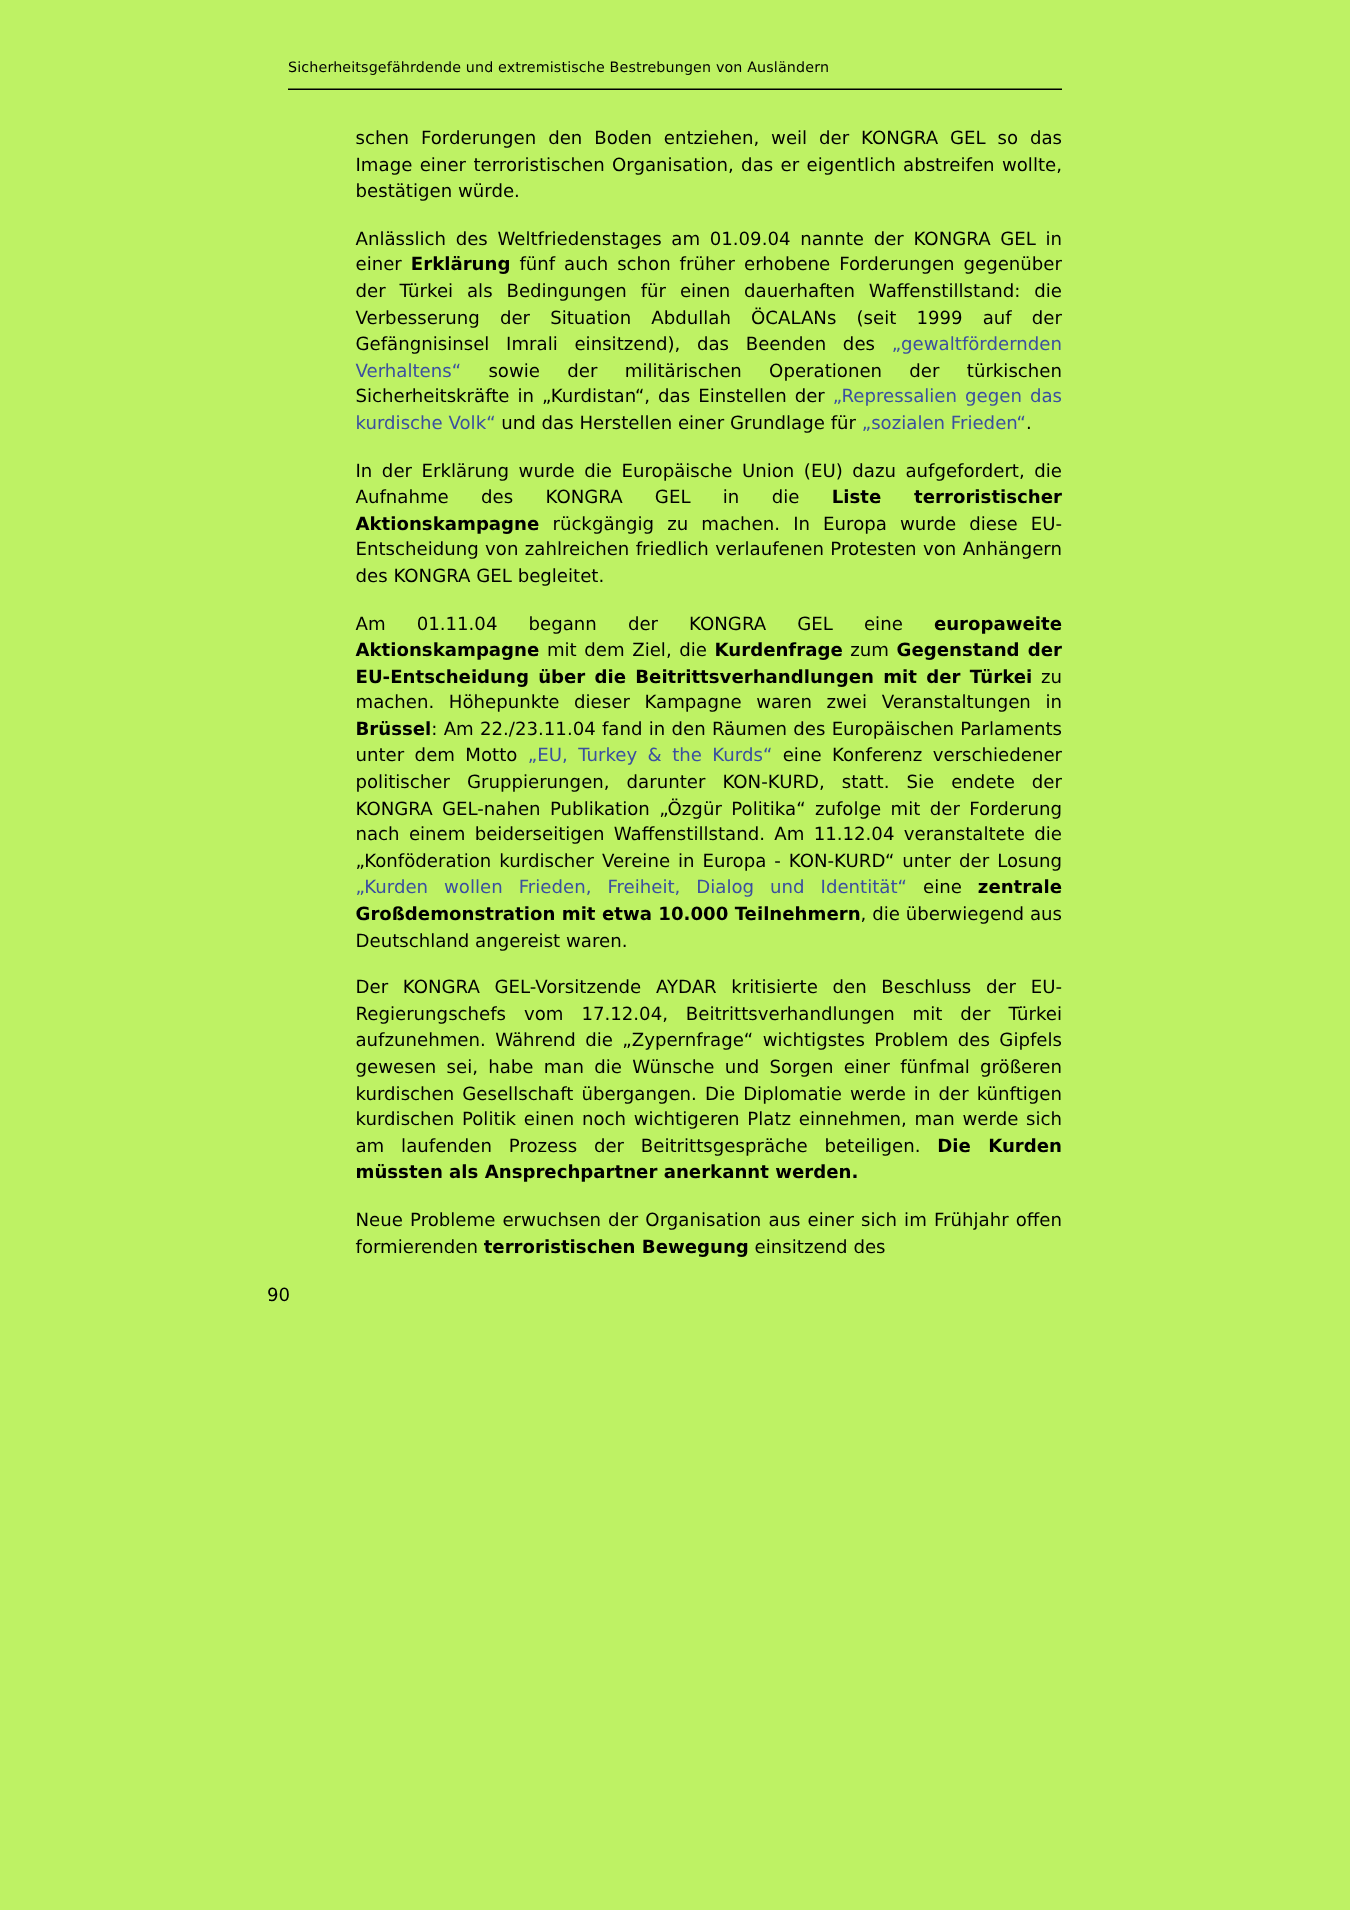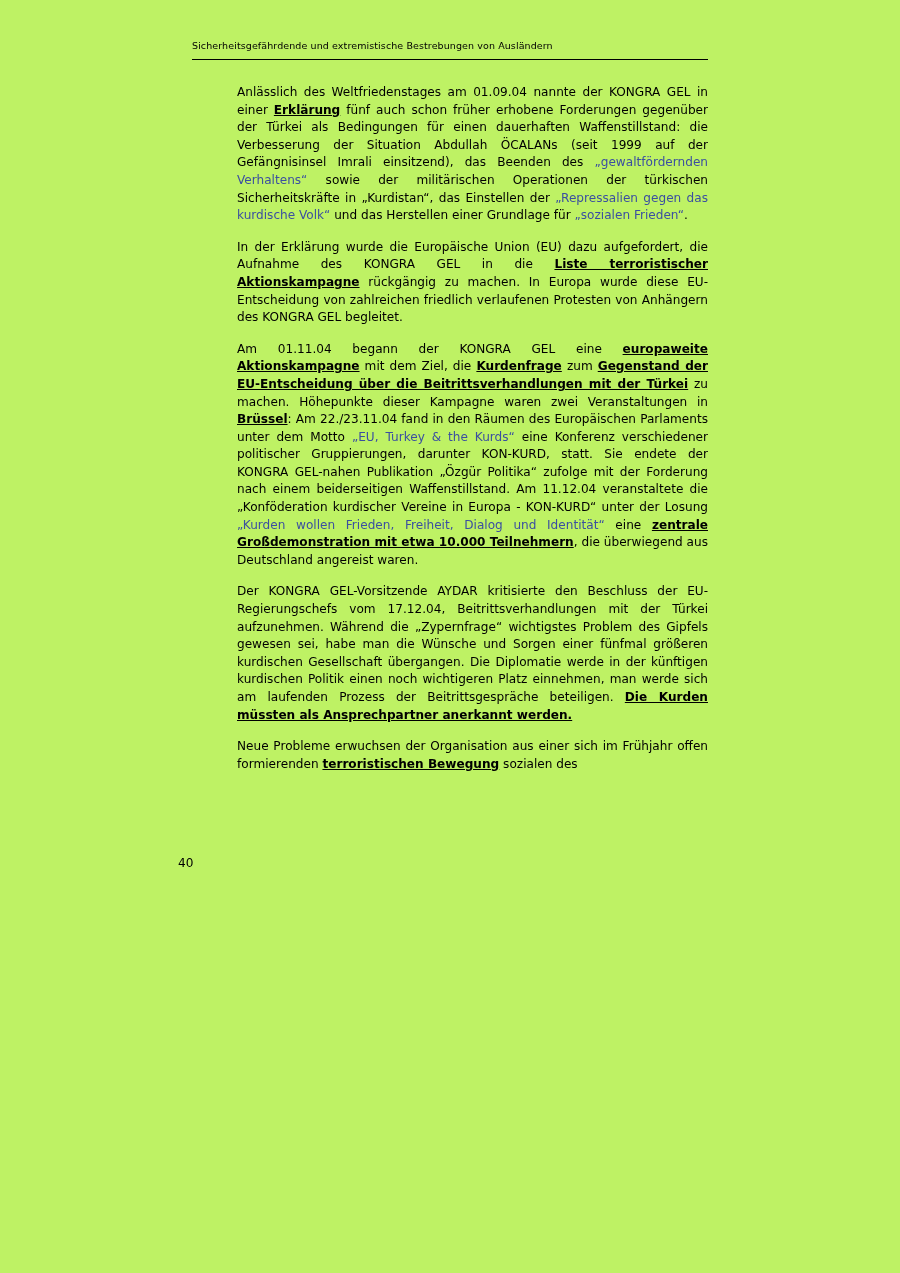--- a/index.html
+++ b/index.html
@@ -49,42 +49,43 @@
     margin: 0 0 14px 0;
     font-size: 12.1px;
     line-height: 17.6px;
     text-align: justify;
     text-justify: inter-word;
     -webkit-hyphens: none;
     hyphens: none;
     color: #000000;
   }
   p.para:last-child { margin-bottom: 0; }
-  .b { font-weight: bold; text-decoration: underline; }
+  .b { font-weight: bold; }
   .blue { color: #3b4fa0; }
   .folio {
     position: absolute;
     left: 178px;
     top: 856px;
     font-size: 12.1px;
     color: #000000;
   }
 </style>
 </head>
 <body>
 
 <div class="page">
 
   <div class="running-head">Sicherheitsgefährdende und extremistische Bestrebungen von Ausländern</div>
 
   <div class="head-rule"></div>
 
   <div class="content">
+      <p class="para"><span>schen Forderungen den Boden entziehen, weil der KONGRA GEL so das Image einer terroristischen Organisation, das er eigentlich abstreifen wollte, bestätigen würde.</span></p>
       <p class="para"><span>Anlässlich des Weltfriedenstages am 01.09.04 nannte der KONGRA GEL in einer </span><span class="b">Erklärung</span><span> fünf auch schon früher erhobene Forderungen gegenüber der Türkei als Bedingungen für einen dauerhaften Waffenstillstand: die Verbesserung der Situation Abdullah ÖCALANs (seit 1999 auf der Gefängnisinsel Imrali einsitzend), das Beenden des </span><span class="blue">„gewaltfördernden Verhaltens“</span><span> sowie der militärischen Operationen der türkischen Sicherheitskräfte in „Kurdistan“, das Einstellen der </span><span class="blue">„Repressalien gegen das kurdische Volk“</span><span> und das Herstellen einer Grundlage für </span><span class="blue">„sozialen Frieden“</span><span>.</span></p>
       <p class="para"><span>In der Erklärung wurde die Europäische Union (EU) dazu aufgefordert, die Aufnahme des KONGRA GEL in die </span><span class="b">Liste terroristischer Aktionskampagne</span><span> rückgängig zu machen. In Europa wurde diese EU-Entscheidung von zahlreichen friedlich verlaufenen Protesten von Anhängern des KONGRA GEL begleitet.</span></p>
       <p class="para"><span>Am 01.11.04 begann der KONGRA GEL eine </span><span class="b">europaweite Aktionskampagne</span><span> mit dem Ziel, die </span><span class="b">Kurdenfrage</span><span> zum </span><span class="b">Gegenstand der EU-Entscheidung über die Beitrittsverhandlungen mit der Türkei</span><span> zu machen. Höhepunkte dieser Kampagne waren zwei Veranstaltungen in </span><span class="b">Brüssel</span><span>: Am 22./23.11.04 fand in den Räumen des Europäischen Parlaments unter dem Motto </span><span class="blue">„EU, Turkey &amp; the Kurds“</span><span> eine Konferenz verschiedener politischer Gruppierungen, darunter KON-KURD, statt. Sie endete der KONGRA GEL-nahen Publikation „Özgür Politika“ zufolge mit der Forderung nach einem beiderseitigen Waffenstillstand. Am 11.12.04 veranstaltete die „Konföderation kurdischer Vereine in Europa - KON-KURD“ unter der Losung </span><span class="blue">„Kurden wollen Frieden, Freiheit, Dialog und Identität“</span><span> eine </span><span class="b">zentrale Großdemonstration mit etwa 10.000 Teilnehmern</span><span>, die überwiegend aus Deutschland angereist waren.</span></p>
       <p class="para"><span>Der KONGRA GEL-Vorsitzende AYDAR kritisierte den Beschluss der EU-Regierungschefs vom 17.12.04, Beitrittsverhandlungen mit der Türkei aufzunehmen. Während die „Zypernfrage“ wichtigstes Problem des Gipfels gewesen sei, habe man die Wünsche und Sorgen einer fünfmal größeren kurdischen Gesellschaft übergangen. Die Diplomatie werde in der künftigen kurdischen Politik einen noch wichtigeren Platz einnehmen, man werde sich am laufenden Prozess der Beitrittsgespräche beteiligen. </span><span class="b">Die Kurden müssten als Ansprechpartner anerkannt werden.</span></p>
-      <p class="para"><span>Neue Probleme erwuchsen der Organisation aus einer sich im Frühjahr offen formierenden </span><span class="b">terroristischen Bewegung</span><span> sozialen des</span></p>
+      <p class="para"><span>Neue Probleme erwuchsen der Organisation aus einer sich im Frühjahr offen formierenden </span><span class="b">terroristischen Bewegung</span><span> einsitzend des</span></p>
     </div>
 
-  <div class="folio">40</div>
+  <div class="folio">90</div>
 
 </div>
 
 </body></html>

